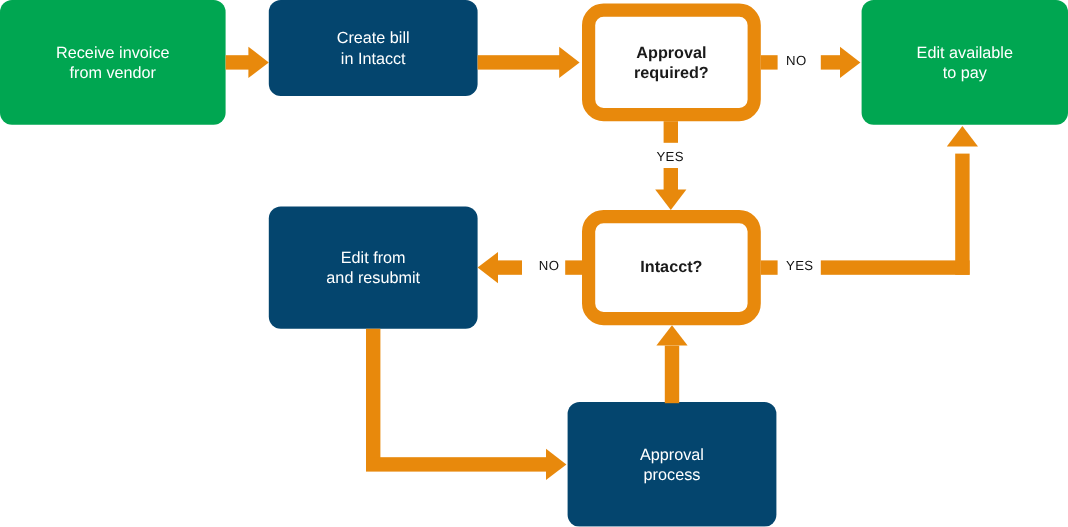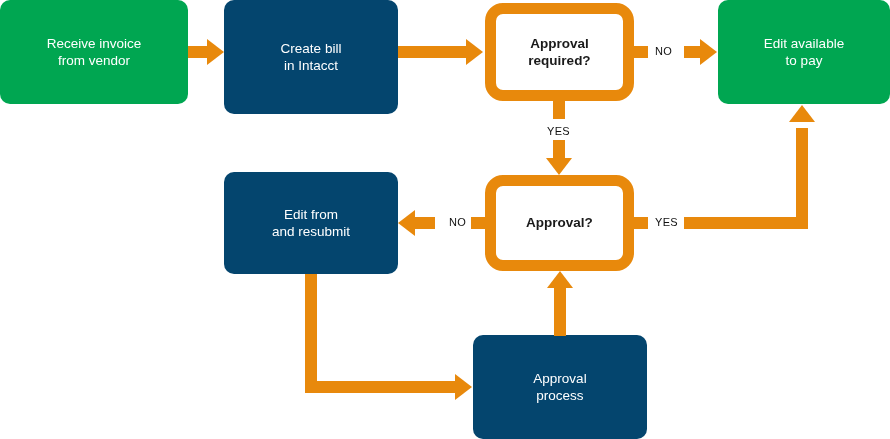--- a/index.html
+++ b/index.html
@@ -92,42 +92,42 @@
 </head>
 <body>
 
 <div id="flow-canvas">
 
   <div class="node node-green" style="left:0px; top:0px; width:188px; height:104px;">
     <span class="node-label">Receive invoice
 from vendor</span>
   </div>
 
-  <div class="node node-blue" style="left:224px; top:0px; width:174px; height:114px;">
+  <div class="node node-blue" style="left:224px; top:0px; width:174px; height:80px;">
     <span class="node-label">Create bill
 in Intacct</span>
   </div>
 
   <div class="node node-decision" style="left:485px; top:3px; width:149px; height:98px;">
     <span class="node-label">Approval
 required?</span>
   </div>
 
   <div class="node node-green" style="left:718px; top:0px; width:172px; height:104px;">
     <span class="node-label">Edit available
 to pay</span>
   </div>
 
   <div class="node node-blue" style="left:224px; top:172px; width:174px; height:102px;">
     <span class="node-label">Edit from
 and resubmit</span>
   </div>
 
   <div class="node node-decision" style="left:485px; top:175px; width:149px; height:96px;">
-    <span class="node-label">Approval?</span>
+    <span class="node-label">Intacct?</span>
   </div>
 
   <div class="node node-blue" style="left:473px; top:335px; width:174px; height:104px;">
     <span class="node-label">Approval
 process</span>
   </div>
 
   <div class="seg" style="left:188px; top:46px; width:22px; height:12px;"></div>
   <div class="arrow arrow-right" style="left:207px; top:39px;"></div>
 

